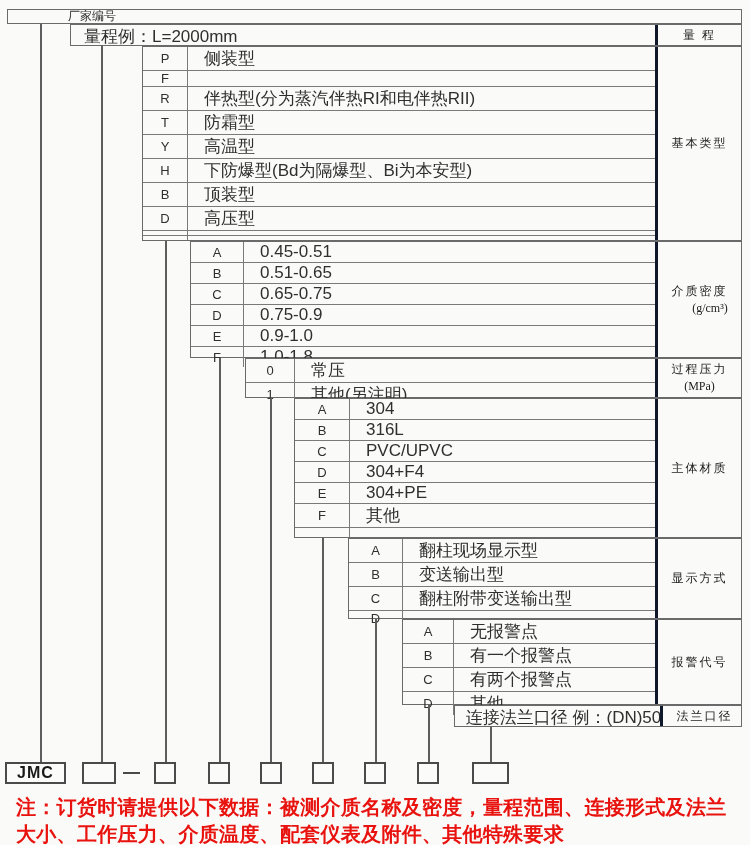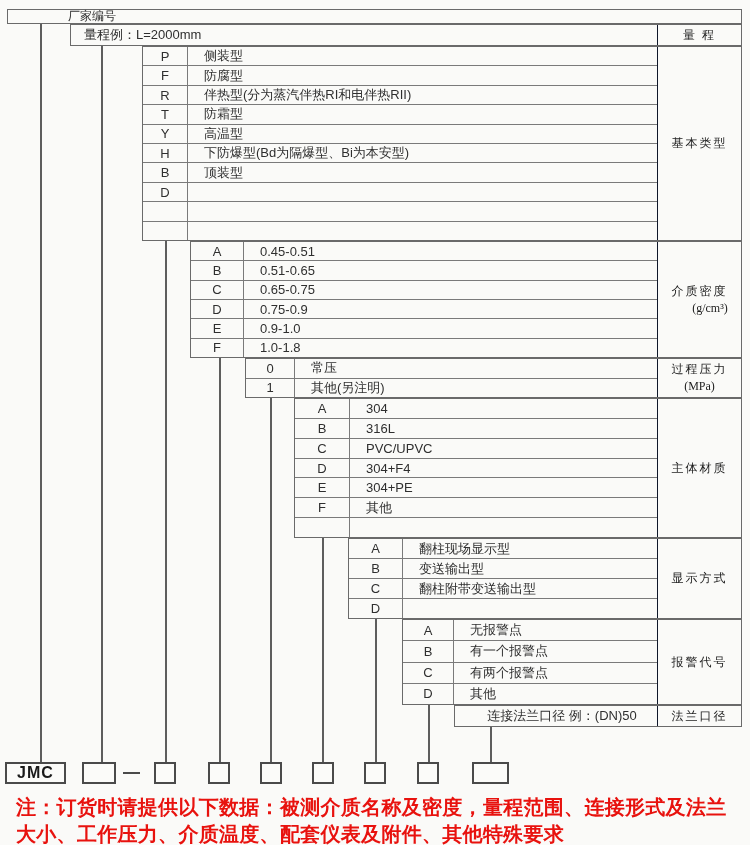--- a/index.html
+++ b/index.html
@@ -12,22 +12,22 @@
     overflow:hidden;
   }
   .abs{position:absolute;box-sizing:border-box;}
   
   .section{display:flex;align-items:stretch;border:1px solid #6a6a6a;background:#fafaf8;}
   .tbl{display:flex;flex-direction:column;}
   .row{flex:1;display:flex;align-items:center;}
   .row + .row{border-top:1px solid #7a7a7a;}
   .code{height:100%;display:flex;align-items:center;justify-content:center;
         border-right:1px solid #7a7a7a;font-size:13px;color:#2f2f2f;flex:none;}
-  .desc{flex:1;padding-left:16px;font-size:13px;color:#2f2f2f;white-space:nowrap;overflow:hidden;}
-  .lbl{flex:none;width:83px;border-left:1px solid #0f172a;
+  .desc{flex:1;padding-left:16px;font-size:17px;color:#2f2f2f;white-space:nowrap;overflow:hidden;}
+  .lbl{flex:none;width:83px;border-left:3px solid #0f172a;
        display:flex;flex-direction:column;align-items:center;justify-content:center;
        font-family:"Liberation Serif","DejaVu Serif",serif;
        font-size:12px;letter-spacing:2px;color:#1d1d1d;line-height:17px;text-align:center;}
   .vline{position:absolute;width:2px;background:#5d5d5d;}
   .cbox{position:absolute;box-sizing:border-box;border:2px solid #4a4a4a;background:#fbfbf9;
         display:flex;align-items:center;justify-content:center;}
   .note-line{position:absolute;left:16px;font-size:20px;font-weight:bold;
              color:#e8120e;white-space:nowrap;letter-spacing:0.3px;}
 </style>
 </head>
@@ -47,21 +47,20 @@
 </div>
 
 <div class="abs section" style="left:142px;top:46px;width:600px;height:195px;">
   <div class="tbl" style="width:517px;">
     <div class="row">
         <div class="code" style="width:44px">P</div>
         <div class="desc">侧装型</div>
       </div>
     <div class="row">
         <div class="code" style="width:44px">F</div>
-        <div class="desc">防腐型</div>
       </div>
     <div class="row">
         <div class="code" style="width:44px">R</div>
         <div class="desc">伴热型(分为蒸汽伴热RI和电伴热RII)</div>
       </div>
     <div class="row">
         <div class="code" style="width:44px">T</div>
         <div class="desc">防霜型</div>
       </div>
     <div class="row">
@@ -71,20 +70,21 @@
     <div class="row">
         <div class="code" style="width:44px">H</div>
         <div class="desc">下防爆型(Bd为隔爆型、Bi为本安型)</div>
       </div>
     <div class="row">
         <div class="code" style="width:44px">B</div>
         <div class="desc">顶装型</div>
       </div>
     <div class="row">
         <div class="code" style="width:44px">D</div>
+        <div class="desc">高压型</div>
       </div>
     <div class="row">
         <div class="code" style="width:44px"></div>
         <div class="desc"></div>
       </div>
     <div class="row">
         <div class="code" style="width:44px"></div>
         <div class="desc"></div>
       </div>
   </div>

